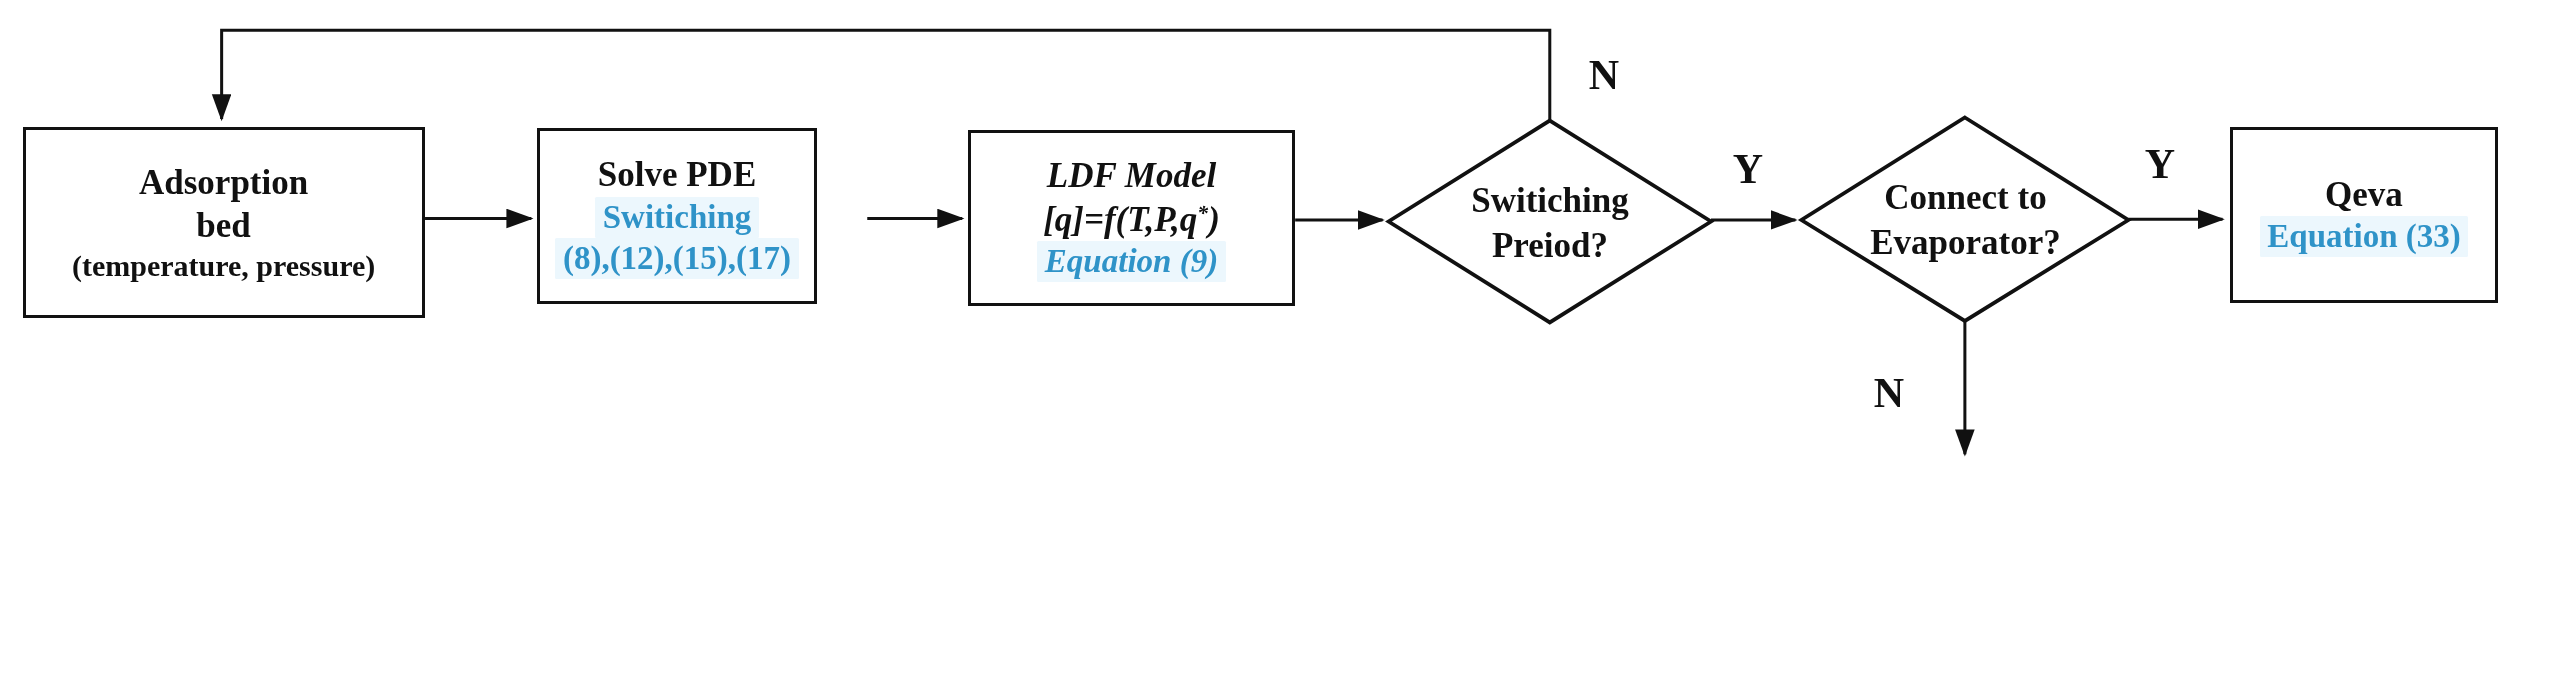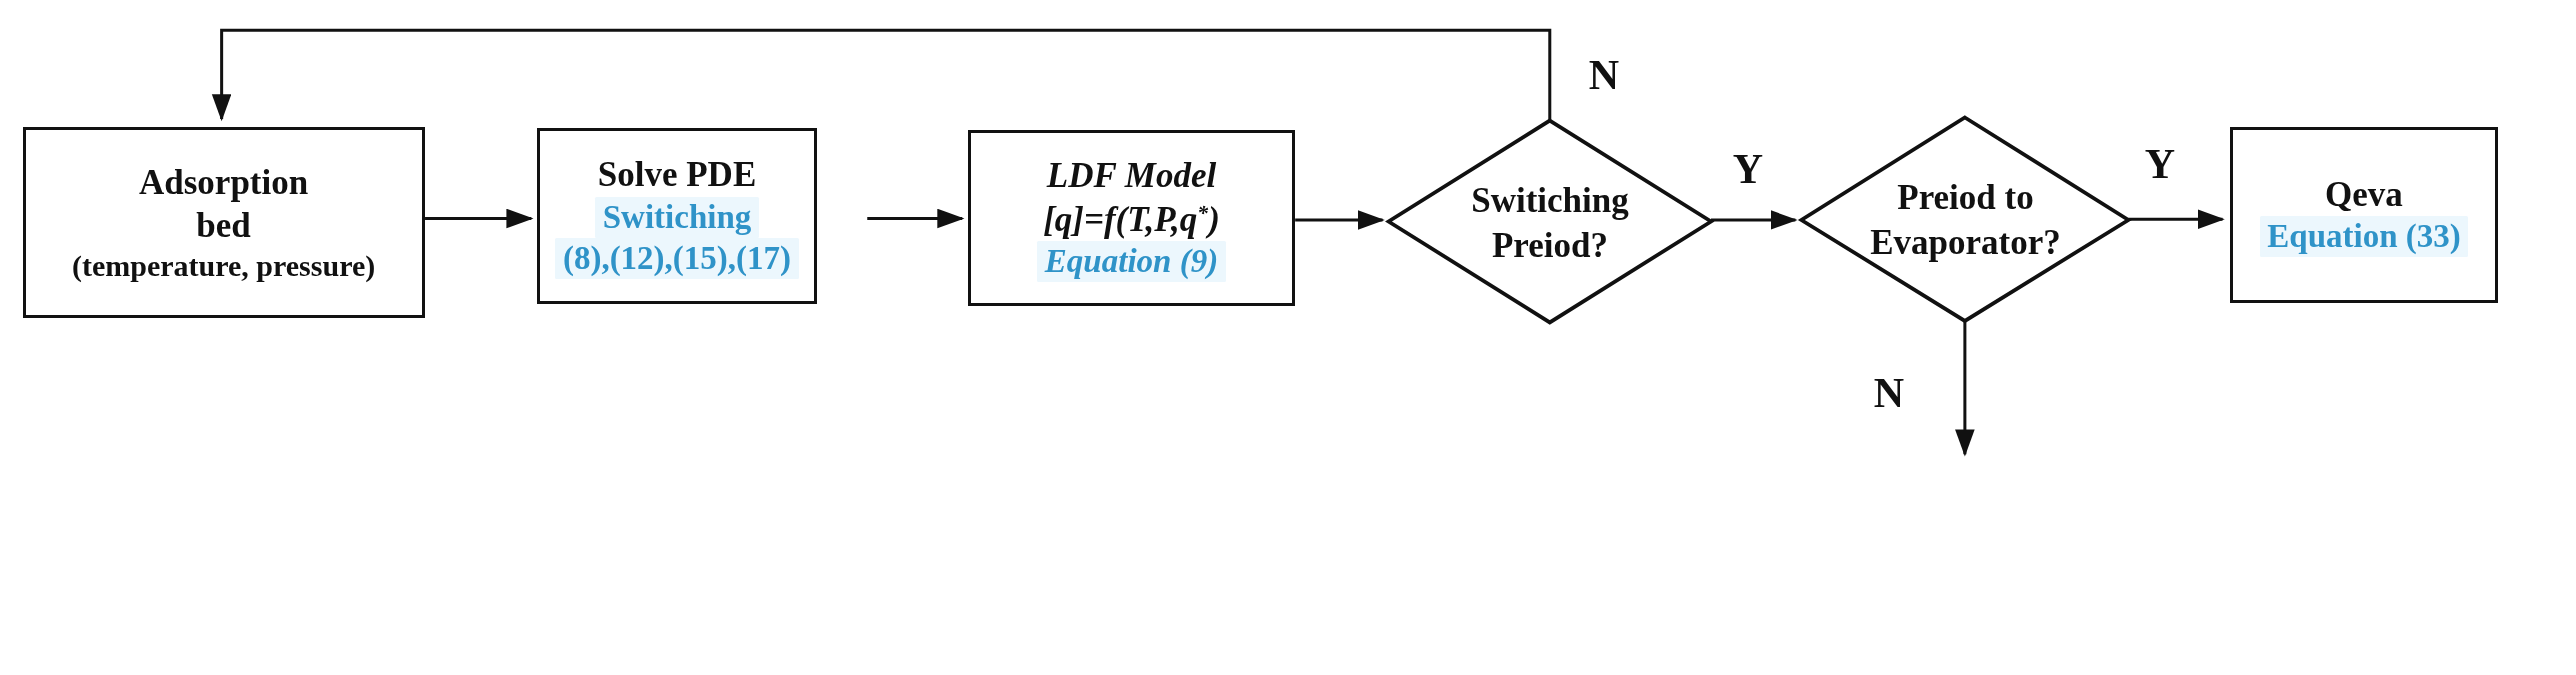--- a/index.html
+++ b/index.html
@@ -114,21 +114,21 @@
     <div class="t-eq">Equation (33)</div>
   </div>
 
 
   <div class="dlabel" style="left:1422px;top:179px;width:256px;">
     <div>Switiching</div>
     <div>Preiod?</div>
   </div>
 
   <div class="dlabel" style="left:1830px;top:176px;width:271px;">
-    <div>Preiod to</div>
+    <div>Connect to</div>
     <div>Evaporator?</div>
   </div>
 
   <div class="elabel" style="left:1570px;top:54px;">N</div>
 
   <div class="elabel" style="left:1714px;top:148px;">Y</div>
 
   <div class="elabel" style="left:2126px;top:143px;">Y</div>
 
   <div class="elabel" style="left:1855px;top:372px;">N</div>

